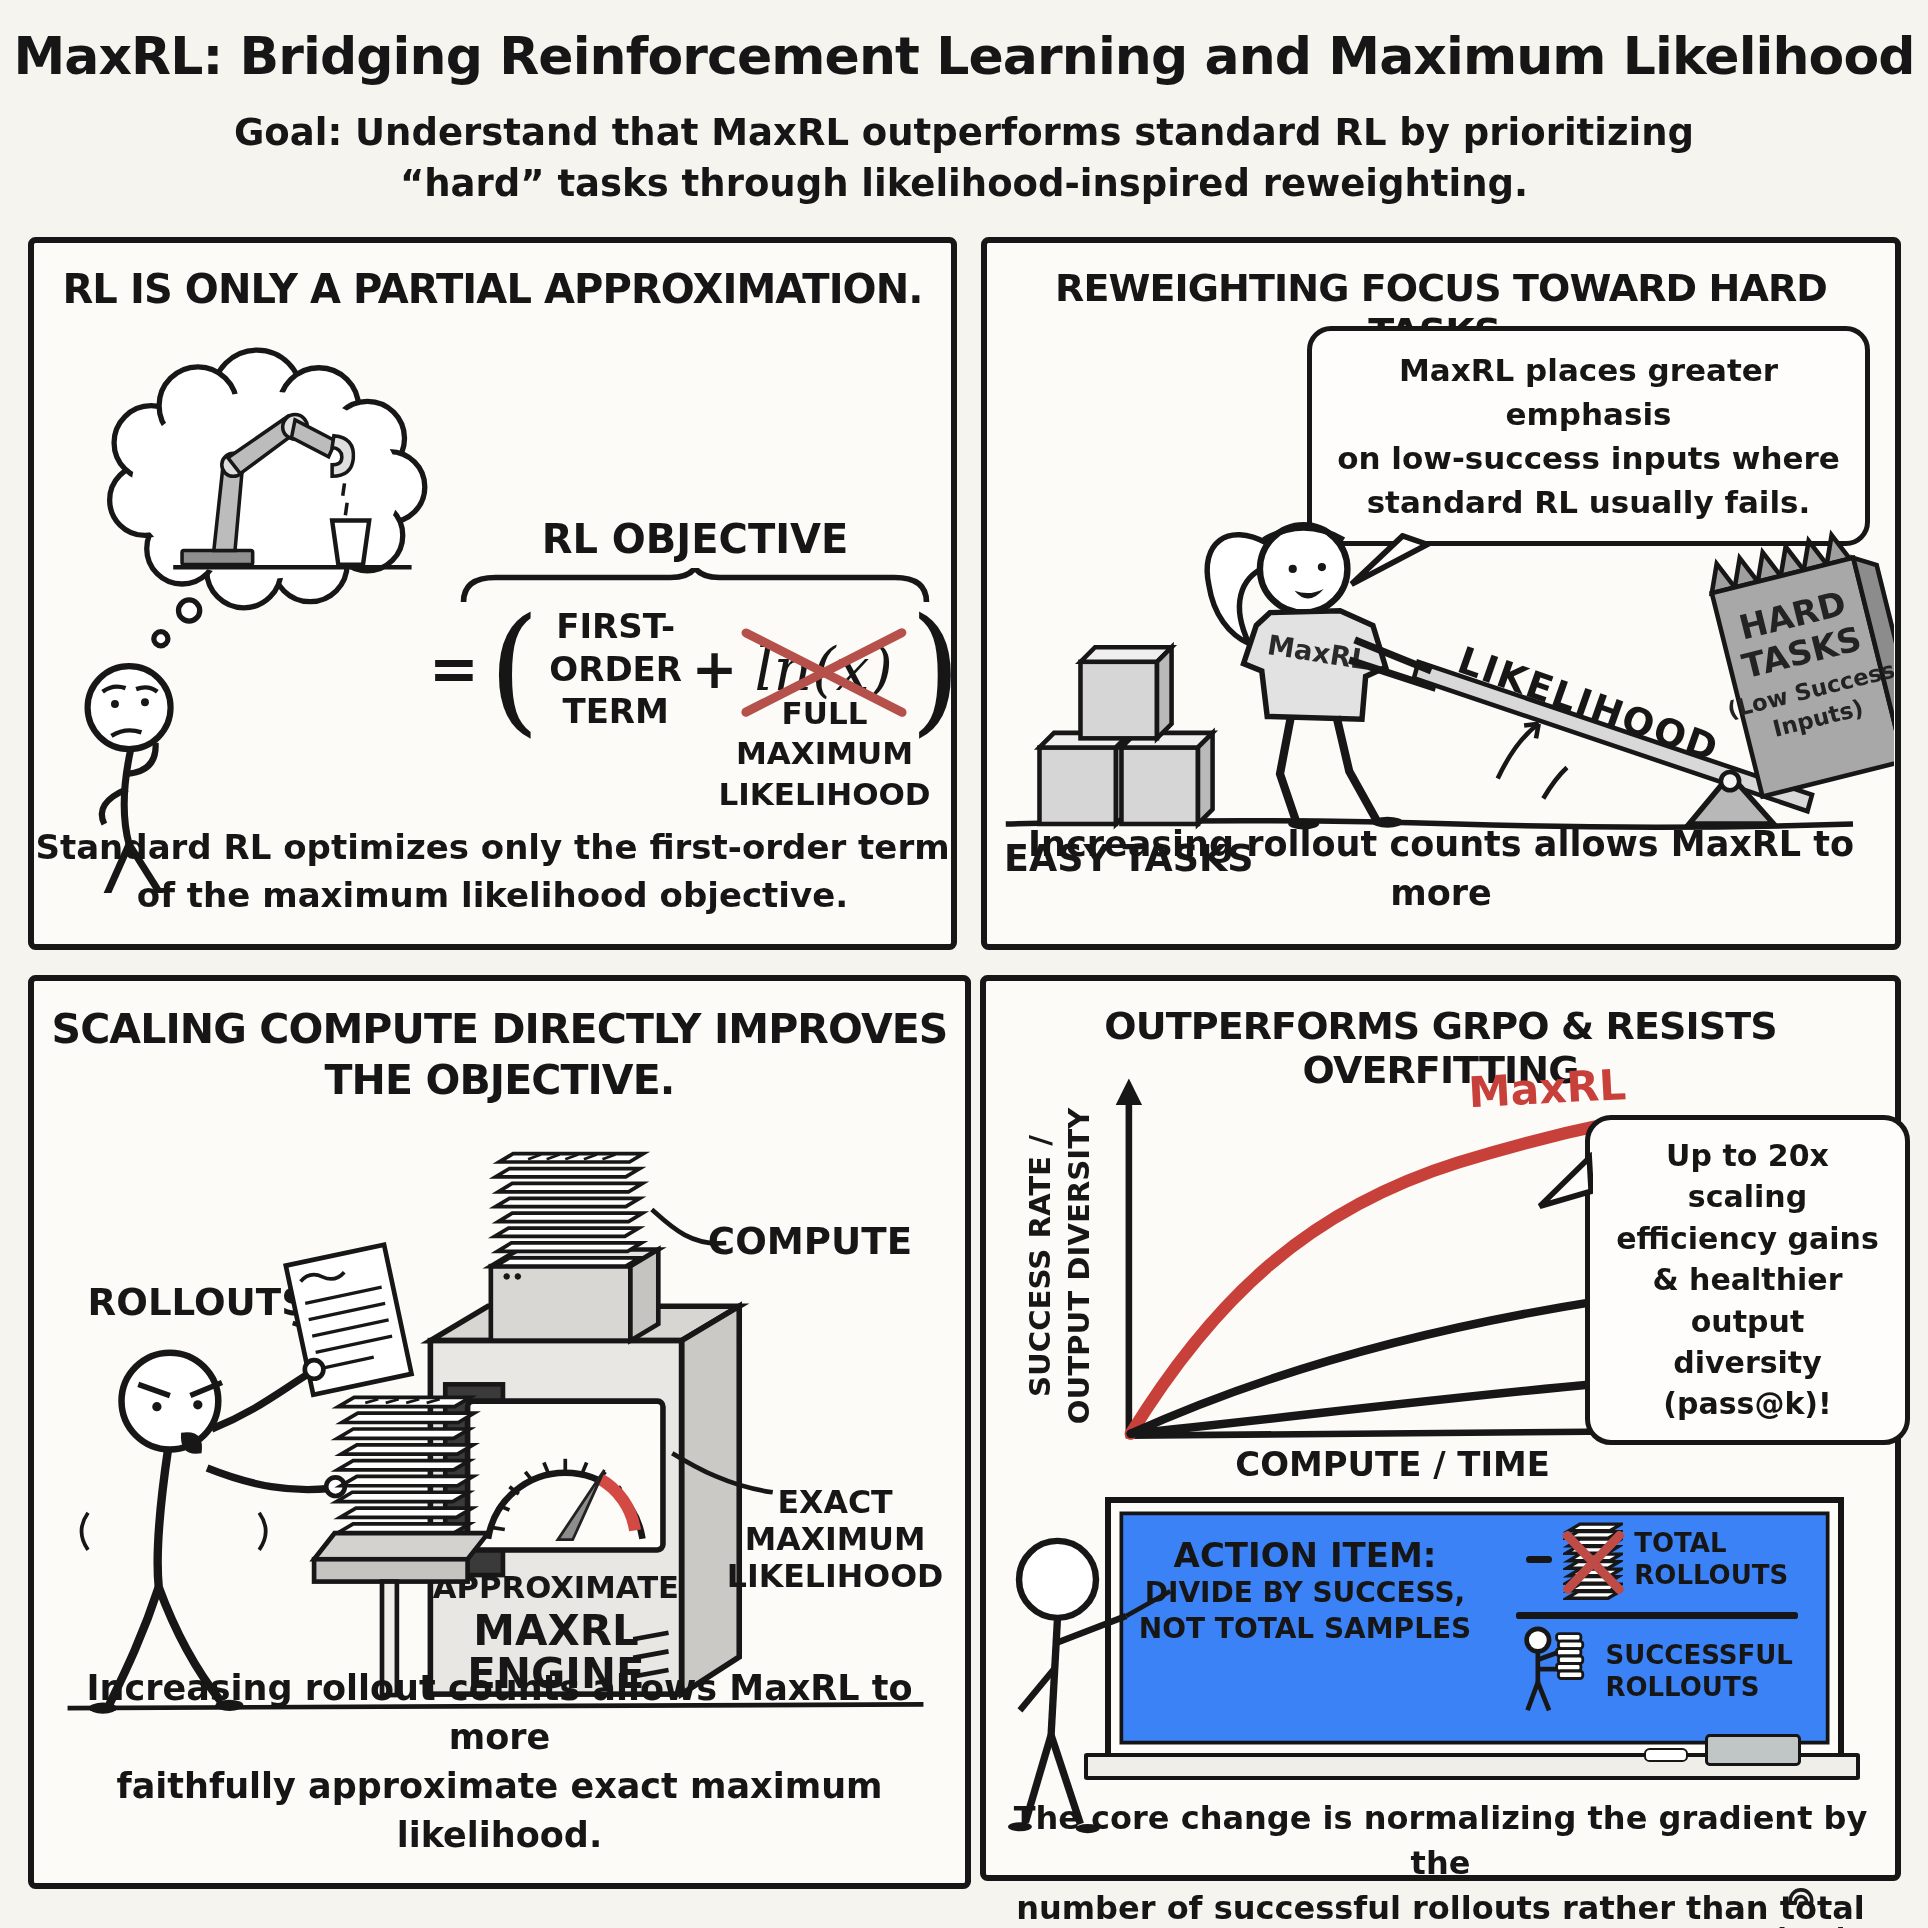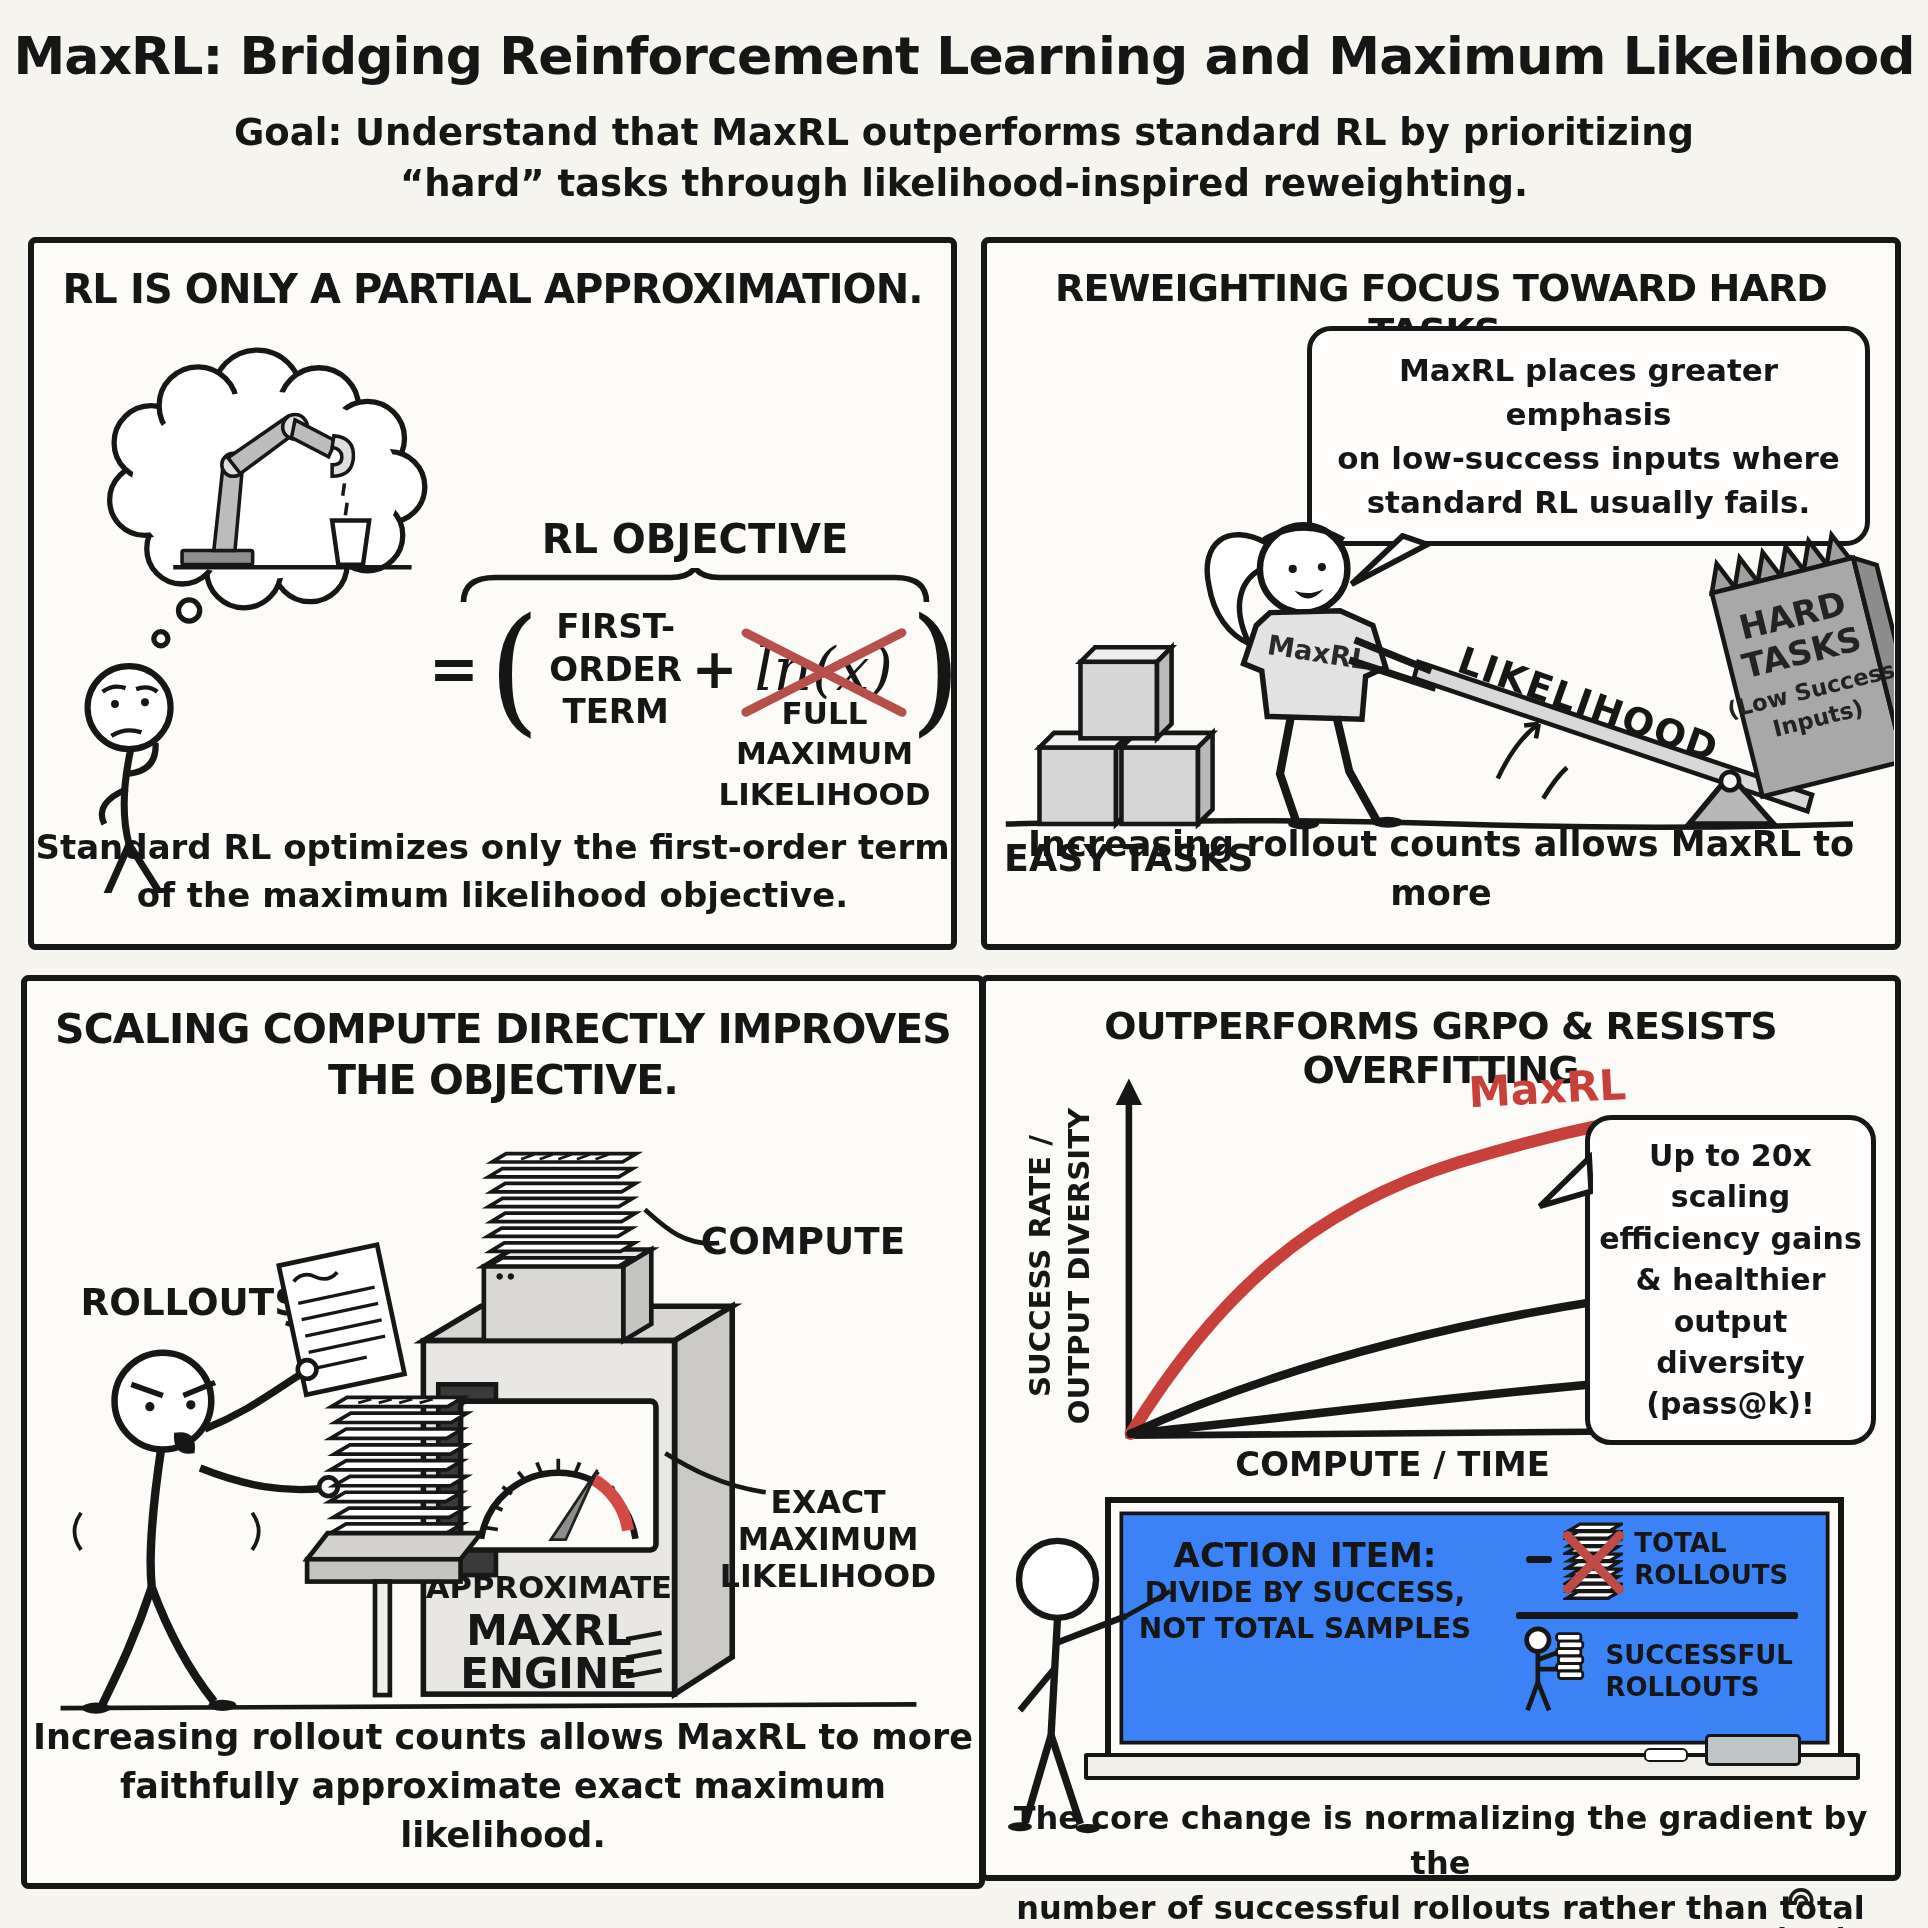--- a/index.html
+++ b/index.html
@@ -15,21 +15,21 @@
   }
   .subtitle{position:absolute;left:0;width:1928px;text-align:center;
     font-size:37px;font-weight:600;}
   .sub1{top:111px;} .sub2{top:162px;}
 
   .panel{
     position:absolute;background:#fcfbf7;border:6.6px solid #171717;border-radius:7.5px;
   }
   #panel1{left:28px;top:237px;width:917px;height:701px;}
   #panel2{left:981px;top:237px;width:908px;height:701px;}
-  #panel3{left:21px;top:975px;width:931px;height:902px;padding-left:21px;}
+  #panel3{left:28px;top:975px;width:931px;height:902px;}
   #panel4{left:980px;top:975px;width:909px;height:894px;}
 
   .panel-heading{
     position:absolute;top:22.6px;left:0;width:100%;text-align:center;
     font-size:40px;font-weight:700;letter-spacing:-0.9px;
   }
   .panel-heading.two-line{line-height:1.25;}
   .panel-caption{
     position:absolute;left:0;width:100%;text-align:center;
     font-weight:700;line-height:1.4;
@@ -69,21 +69,21 @@
   #p2-tail{left:32px;bottom:-47px;}
   #p2-illo{position:absolute;left:-3.8px;top:262px;}
   #p2-caption{bottom:26px;font-size:35px;}
 
   
   #p3-illo{position:absolute;left:-3.8px;top:141px;}
   #p3-caption{bottom:22.6px;font-size:35px;}
 
   
   #p4-chart{position:absolute;left:11.3px;top:73px;}
-  #p4-bubble{left:599px;top:134px;width:271px;padding:15px 5px;font-size:30px;line-height:1.38;font-weight:600;}
+  #p4-bubble{left:599px;top:134px;width:271px;padding:15px 22px;font-size:30px;line-height:1.38;font-weight:600;}
   #p4-tail{left:-53px;top:32px;}
   #p4-board{
     position:absolute;left:119px;top:516px;width:727px;height:250px;
     background:#3b82f6;border:6.6px solid #151515;
     box-shadow:inset 0 0 0 8.5px #fdfcf9, inset 0 0 0 12.2px #151515;
   }
   .board-text{position:absolute;left:19px;top:32px;width:350px;text-align:center;}
   .board-title{font-size:34px;font-weight:700;}
   .board-line{font-size:28px;font-weight:700;line-height:1.3;}
   .fraction{position:absolute;left:384px;top:9.4px;width:324px;}

